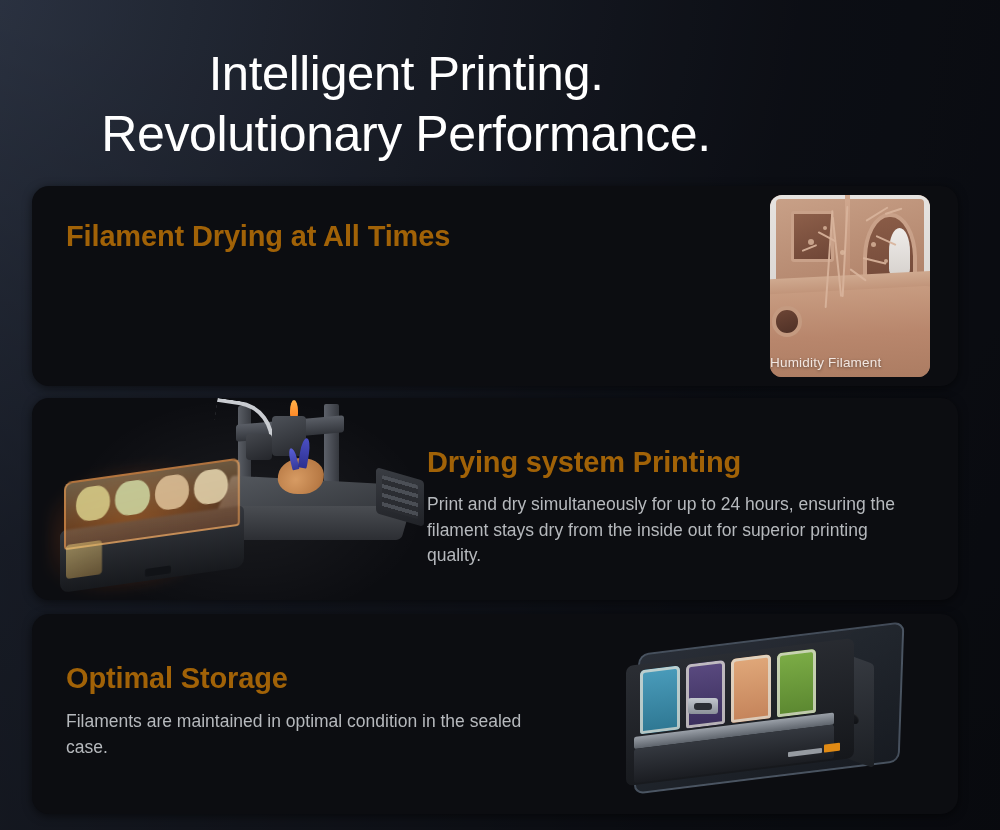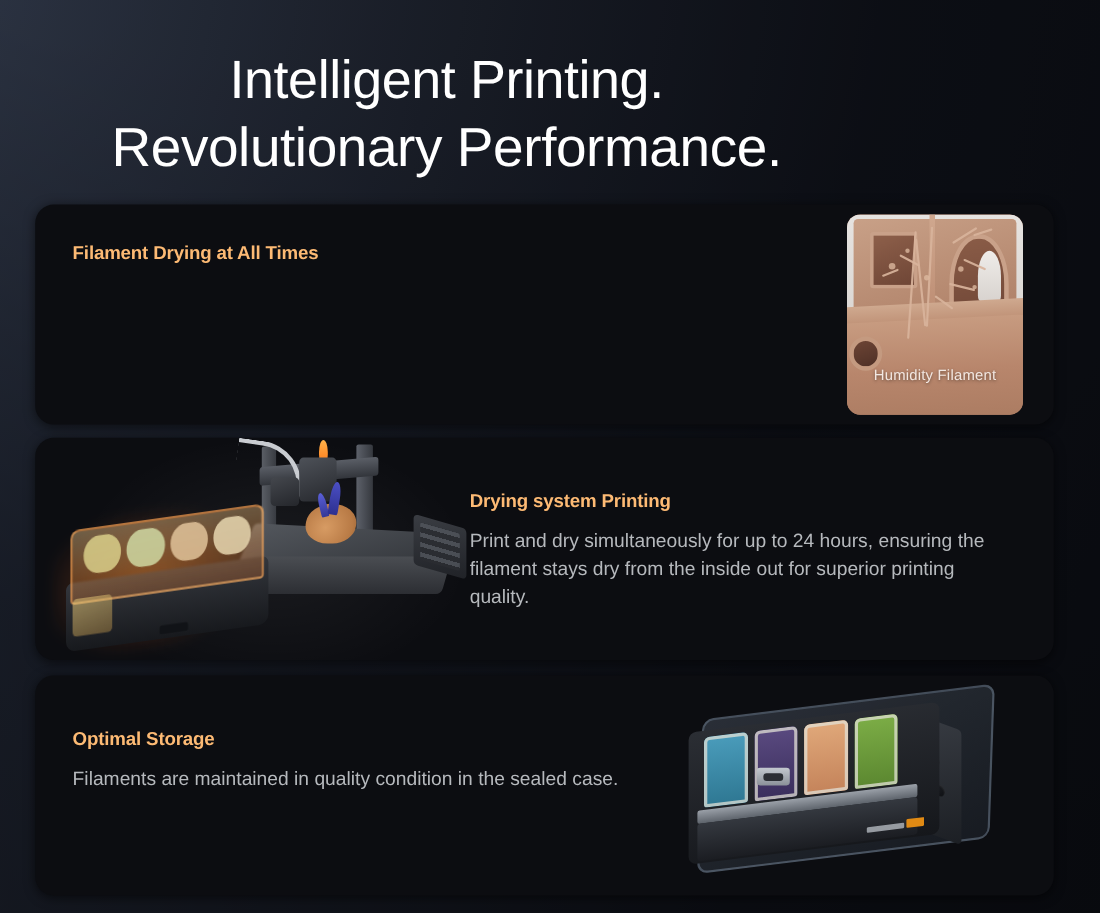--- a/index.html
+++ b/index.html
@@ -57,22 +57,22 @@
     background: #0c0d11;
     border-radius: 17px;
     overflow: hidden;
     box-shadow: 0 2px 10px rgba(0,0,0,0.55);
   }
   .card-1 { top: 186px;  height: 200px; }
   .card-2 { top: 398px;  height: 202px; }
   .card-3 { top: 614px;  height: 200px; }
 
   .card-title {
-    color: #fdba74;
-    font-size: 17px;
+    color: #a16207;
+    font-size: 29px;
     font-weight: 700;
     letter-spacing: -0.15px;
     white-space: nowrap;
   }
   .card-body {
     color: #b6b9bd;
     font-size: 17.5px;
     line-height: 1.46;
     font-weight: 400;
   }
@@ -98,22 +98,22 @@
     width: 160px;
     height: 182px;
     border-radius: 12px;
     overflow: hidden;
     background: #b07f67;
   }
   .photo-caption {
     position: absolute;
     left: 0;
     right: 0;
-    bottom: 29px;
-    text-align: center;
+    bottom: 7px;
+    text-align: left;
     color: #f2e7e1;
     font-size: 13.5px;
     letter-spacing: 0.2px;
     text-shadow: 0 1px 3px rgba(0,0,0,0.45);
     z-index: 9;
     margin-top: 12px;
   }
 
   
   .boat { position: absolute; inset: 0; }
@@ -506,21 +506,21 @@
     <div class="c2-text">
       <div class="card-title">Drying system Printing</div>
       <div class="card-body">Print and dry simultaneously for up to 24 hours, ensuring the filament stays dry from the inside out for superior printing quality.</div>
     </div>
   </div>
 
   <div class="card card-3">
 
     <div class="c3-text">
       <div class="card-title">Optimal Storage</div>
-      <div class="card-body">Filaments are maintained in quality condition in the sealed case.</div>
+      <div class="card-body">Filaments are maintained in optimal condition in the sealed case.</div>
     </div>
 
     <div class="storage-scene">
       <div class="sb-outer"></div>
       <div class="sb-side">
         <div class="hole" style="left:16px; top:26px; width:20px; height:20px;"></div>
         <div class="hole" style="left:12px; top:52px; width:15px; height:15px;"></div>
         <div class="hole" style="left:30px; top:56px; width:11px; height:11px;"></div>
       </div>
       <div class="sb-inner">

